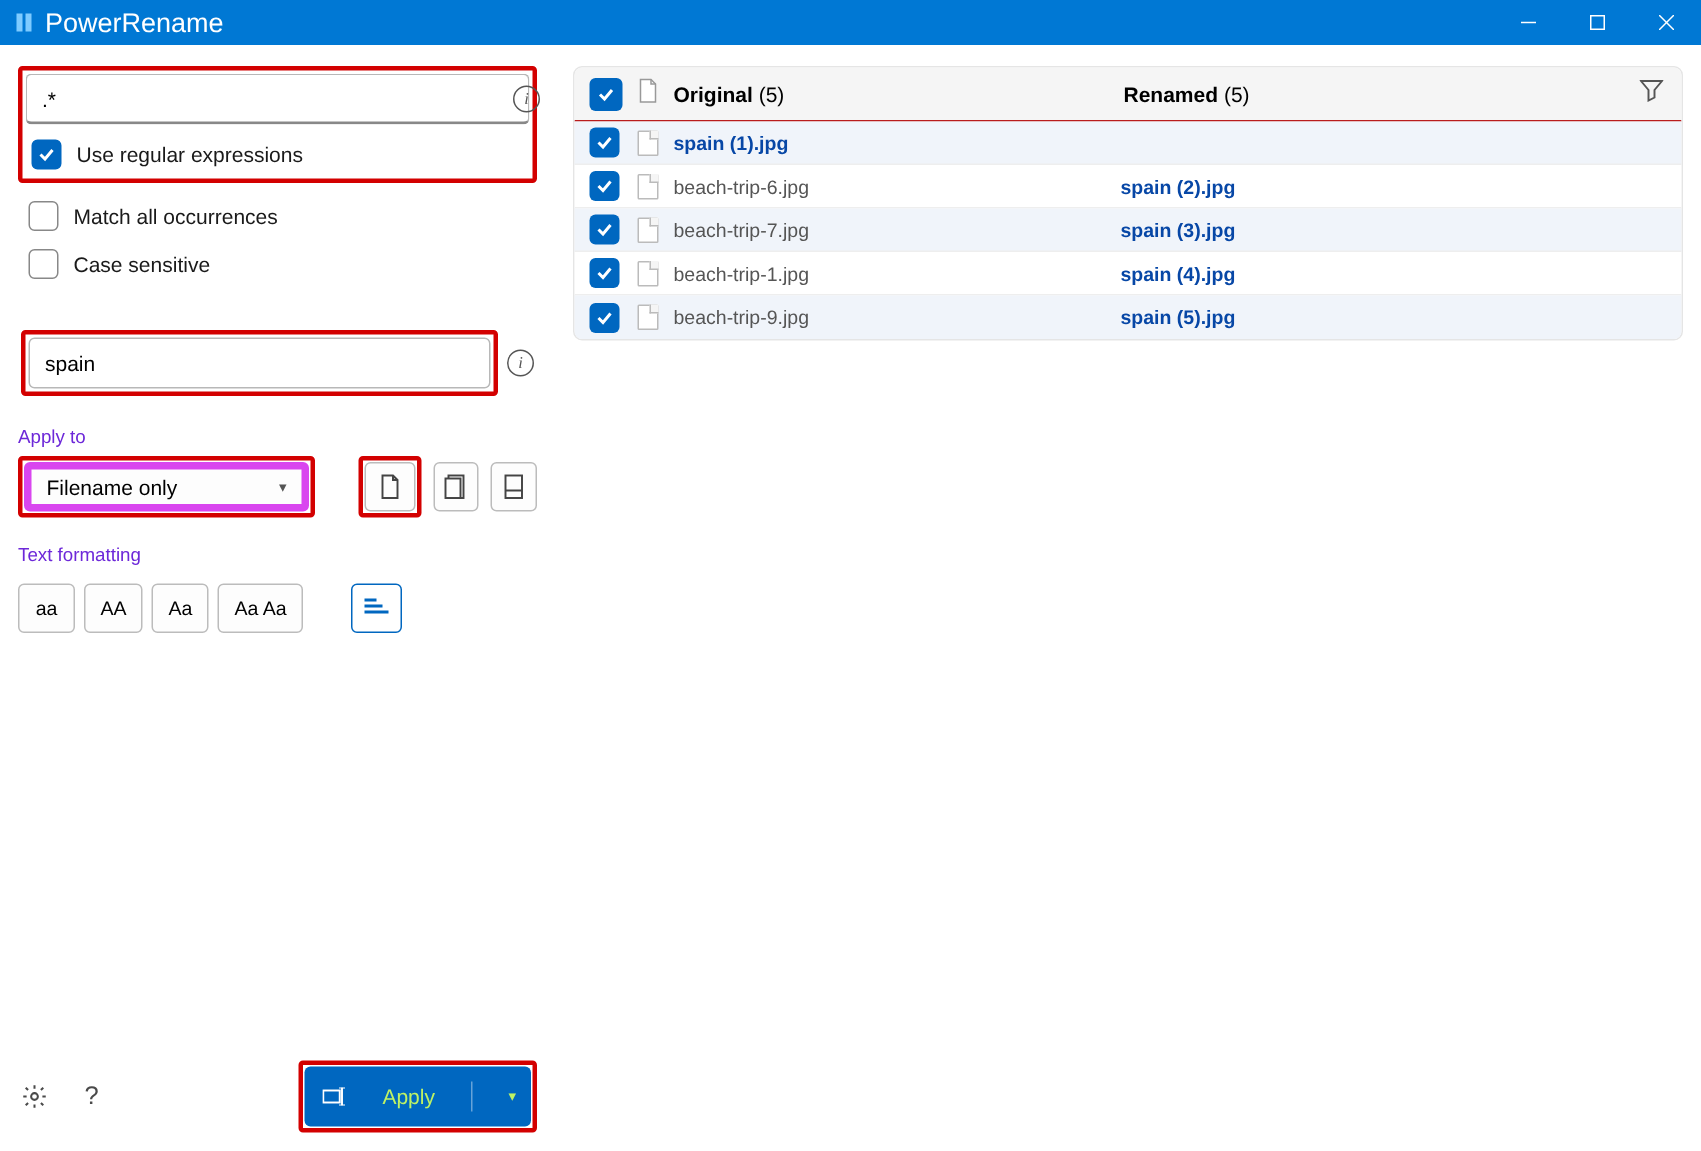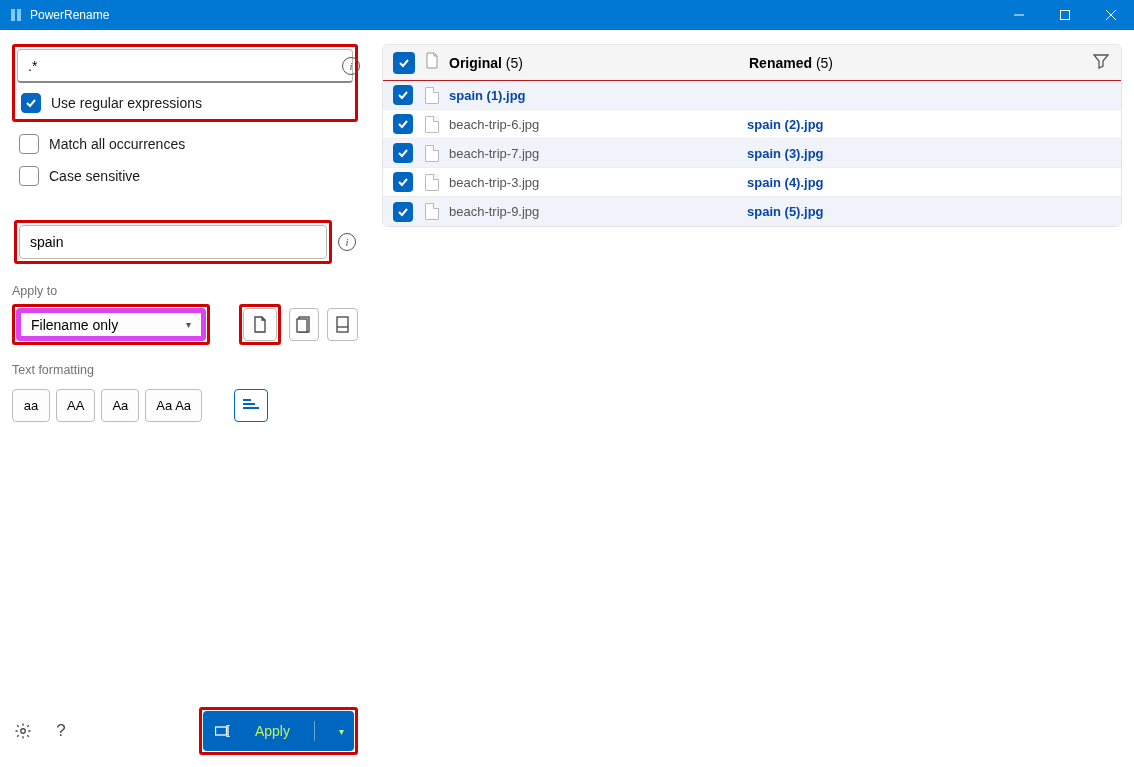--- a/index.html
+++ b/index.html
@@ -5,21 +5,21 @@
   * { box-sizing: border-box; margin: 0; padding: 0; font-family: "Segoe UI", Arial, sans-serif; }
   html, body { width: 1134px; height: 767px; overflow: hidden; background: #fff; }
   
   .titlebar {
     height: 30px;
     background: #0078d4;
     color: #fff;
     display: flex;
     align-items: center;
     padding-left: 8px;
-    font-size: 12px;
+    font-size: 18px;
   }
   .titlebar-icon {
     width: 16px; height: 16px;
     display: inline-flex; align-items: center; justify-content: center;
     margin-right: 6px;
   }
   .titlebar-title { flex: 1; }
   .titlebar-controls { display: flex; height: 100%; }
   .titlebar-btn {
     width: 46px;
@@ -89,21 +89,21 @@
     flex-shrink: 0;
   }
   .checkbox.checked {
     background: #0067c0;
     border-color: #0067c0;
   }
   .checkbox-label { font-size: 14px; color: #1a1a1a; }
   
   .section-label {
     font-size: 12.5px;
-    color: #737373;
+    color: #6d28d9;
     margin-top: 18px;
     margin-bottom: 6px;
   }
   
   .apply-to-row {
     display: flex;
     gap: 8px;
     align-items: center;
   }
   .dropdown {
@@ -479,21 +479,21 @@
             <div class="row-original">beach-trip-7.jpg</div>
             <div class="row-renamed">spain (3).jpg</div>
           </div>
           <div class="table-row">
             <div class="row-check">
               <svg class="check" viewBox="0 0 12 12">
                 <path d="M2 6 L5 9 L10 3" stroke="#fff" stroke-width="2" fill="none"></path>
               </svg>
             </div>
             <div class="row-file-icon"></div>
-            <div class="row-original">beach-trip-3.jpg</div>
+            <div class="row-original">beach-trip-1.jpg</div>
             <div class="row-renamed">spain (4).jpg</div>
           </div>
           <div class="table-row">
             <div class="row-check">
               <svg class="check" viewBox="0 0 12 12">
                 <path d="M2 6 L5 9 L10 3" stroke="#fff" stroke-width="2" fill="none"></path>
               </svg>
             </div>
             <div class="row-file-icon"></div>
             <div class="row-original">beach-trip-9.jpg</div>

